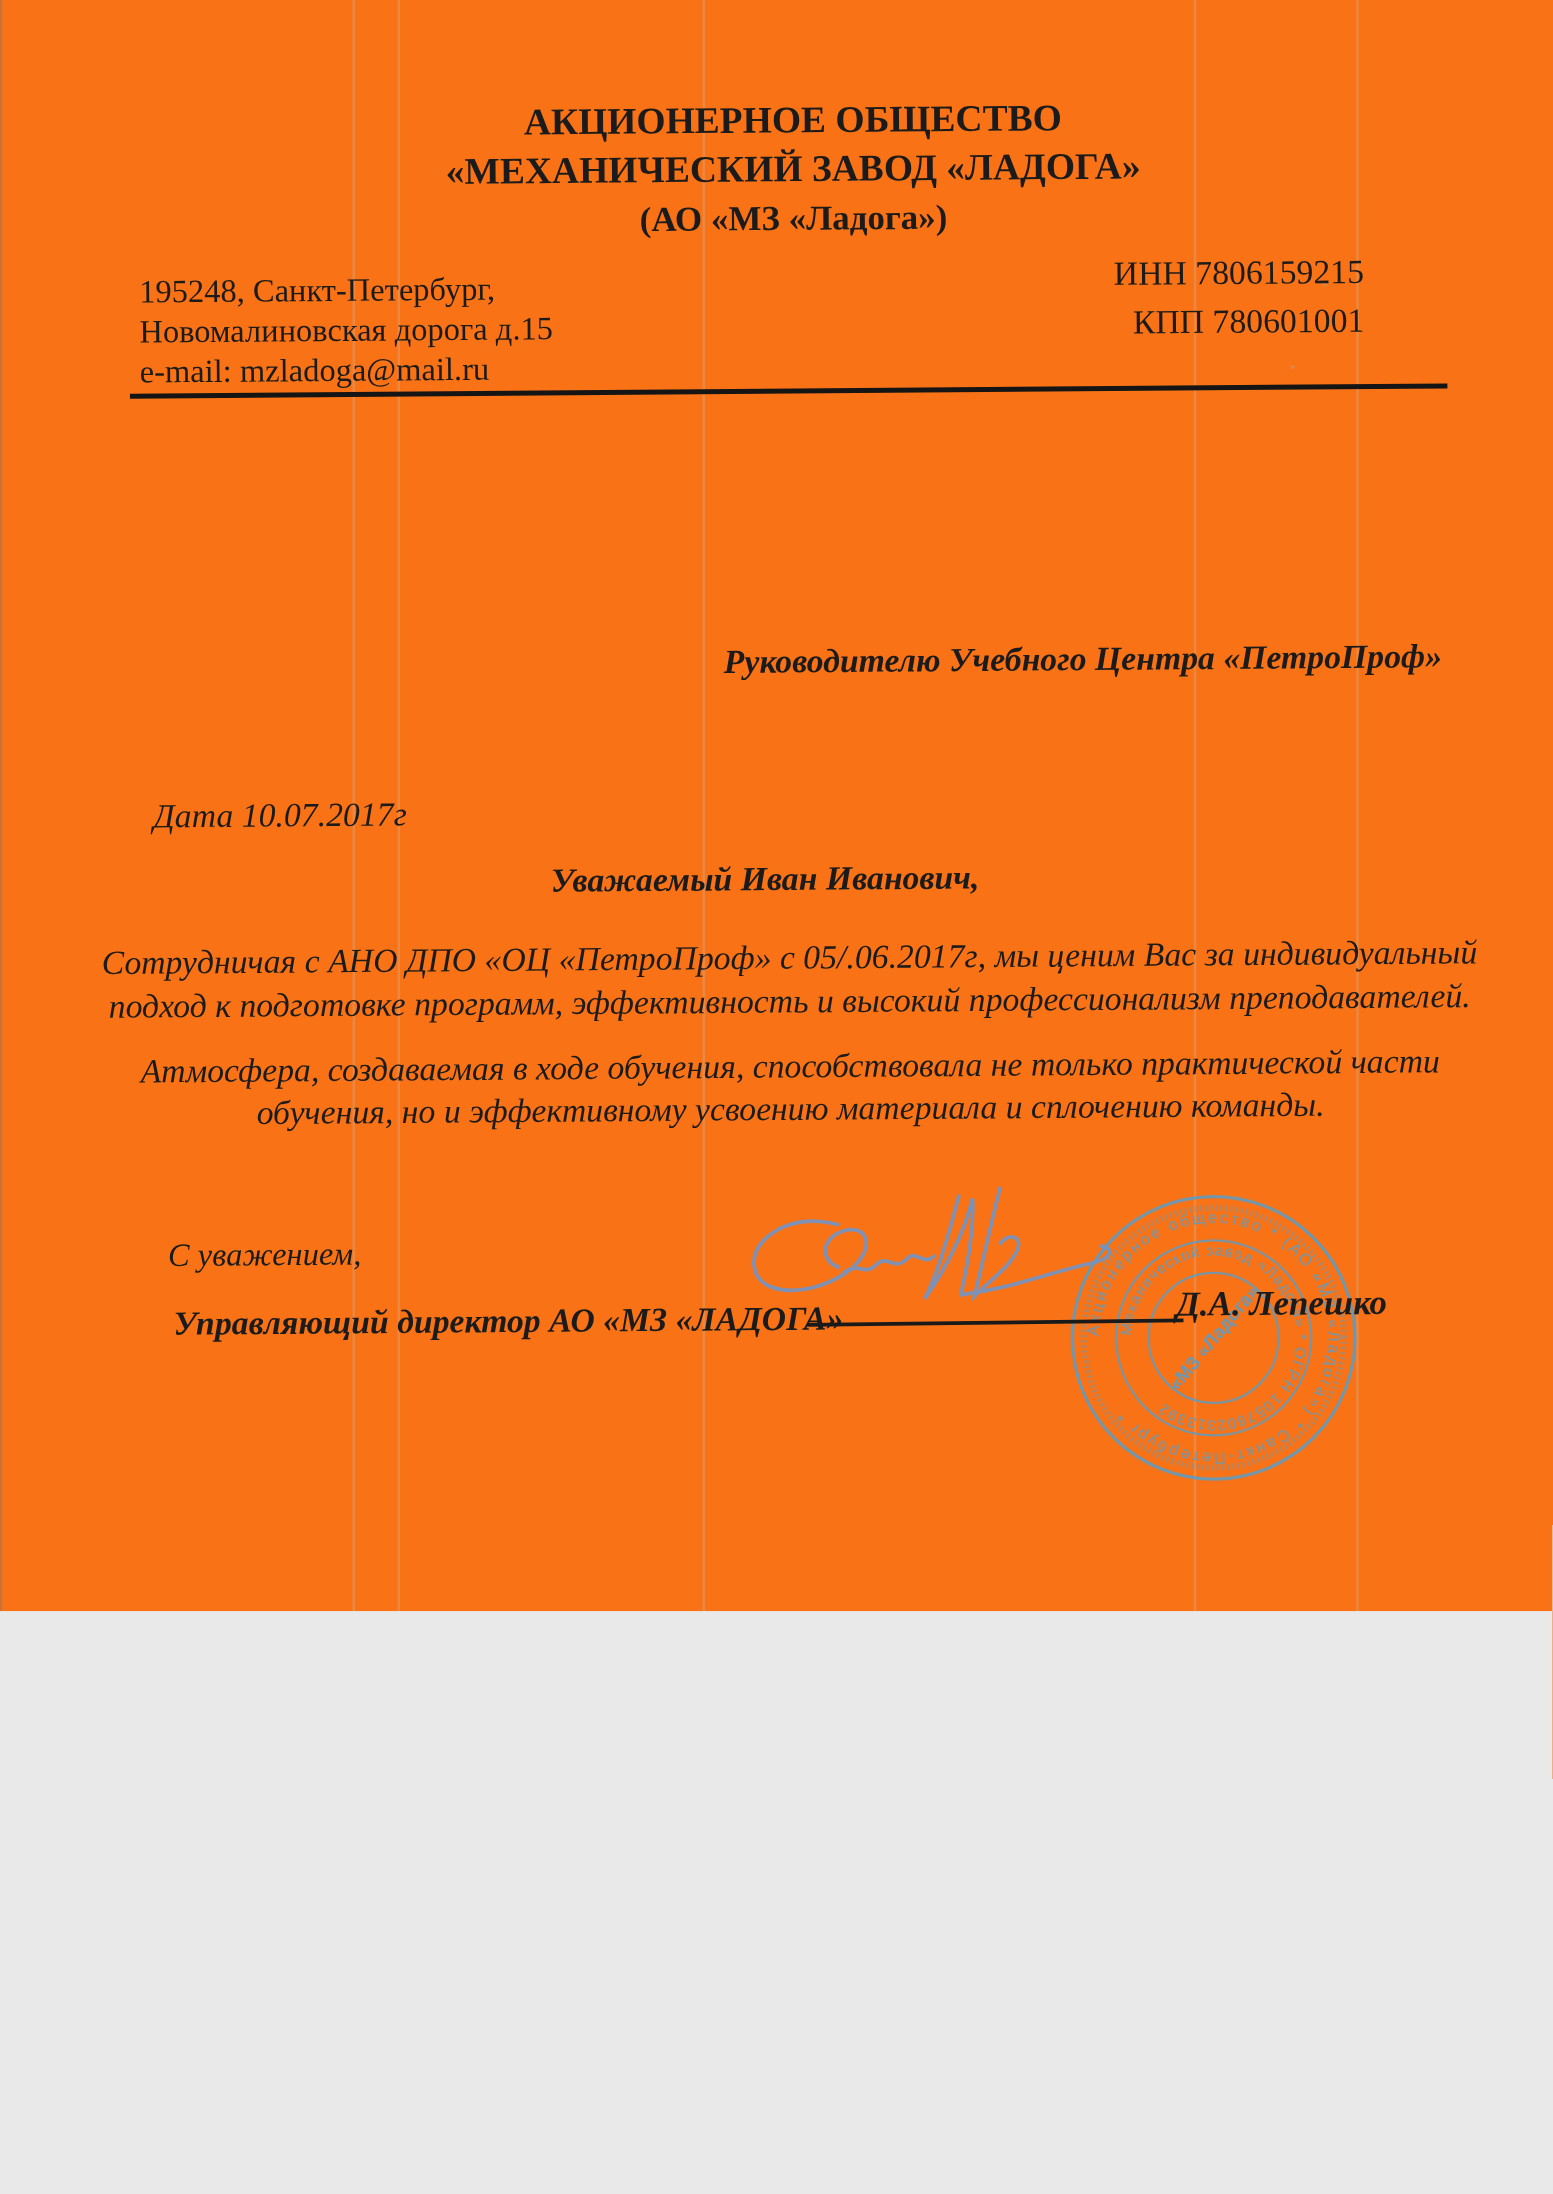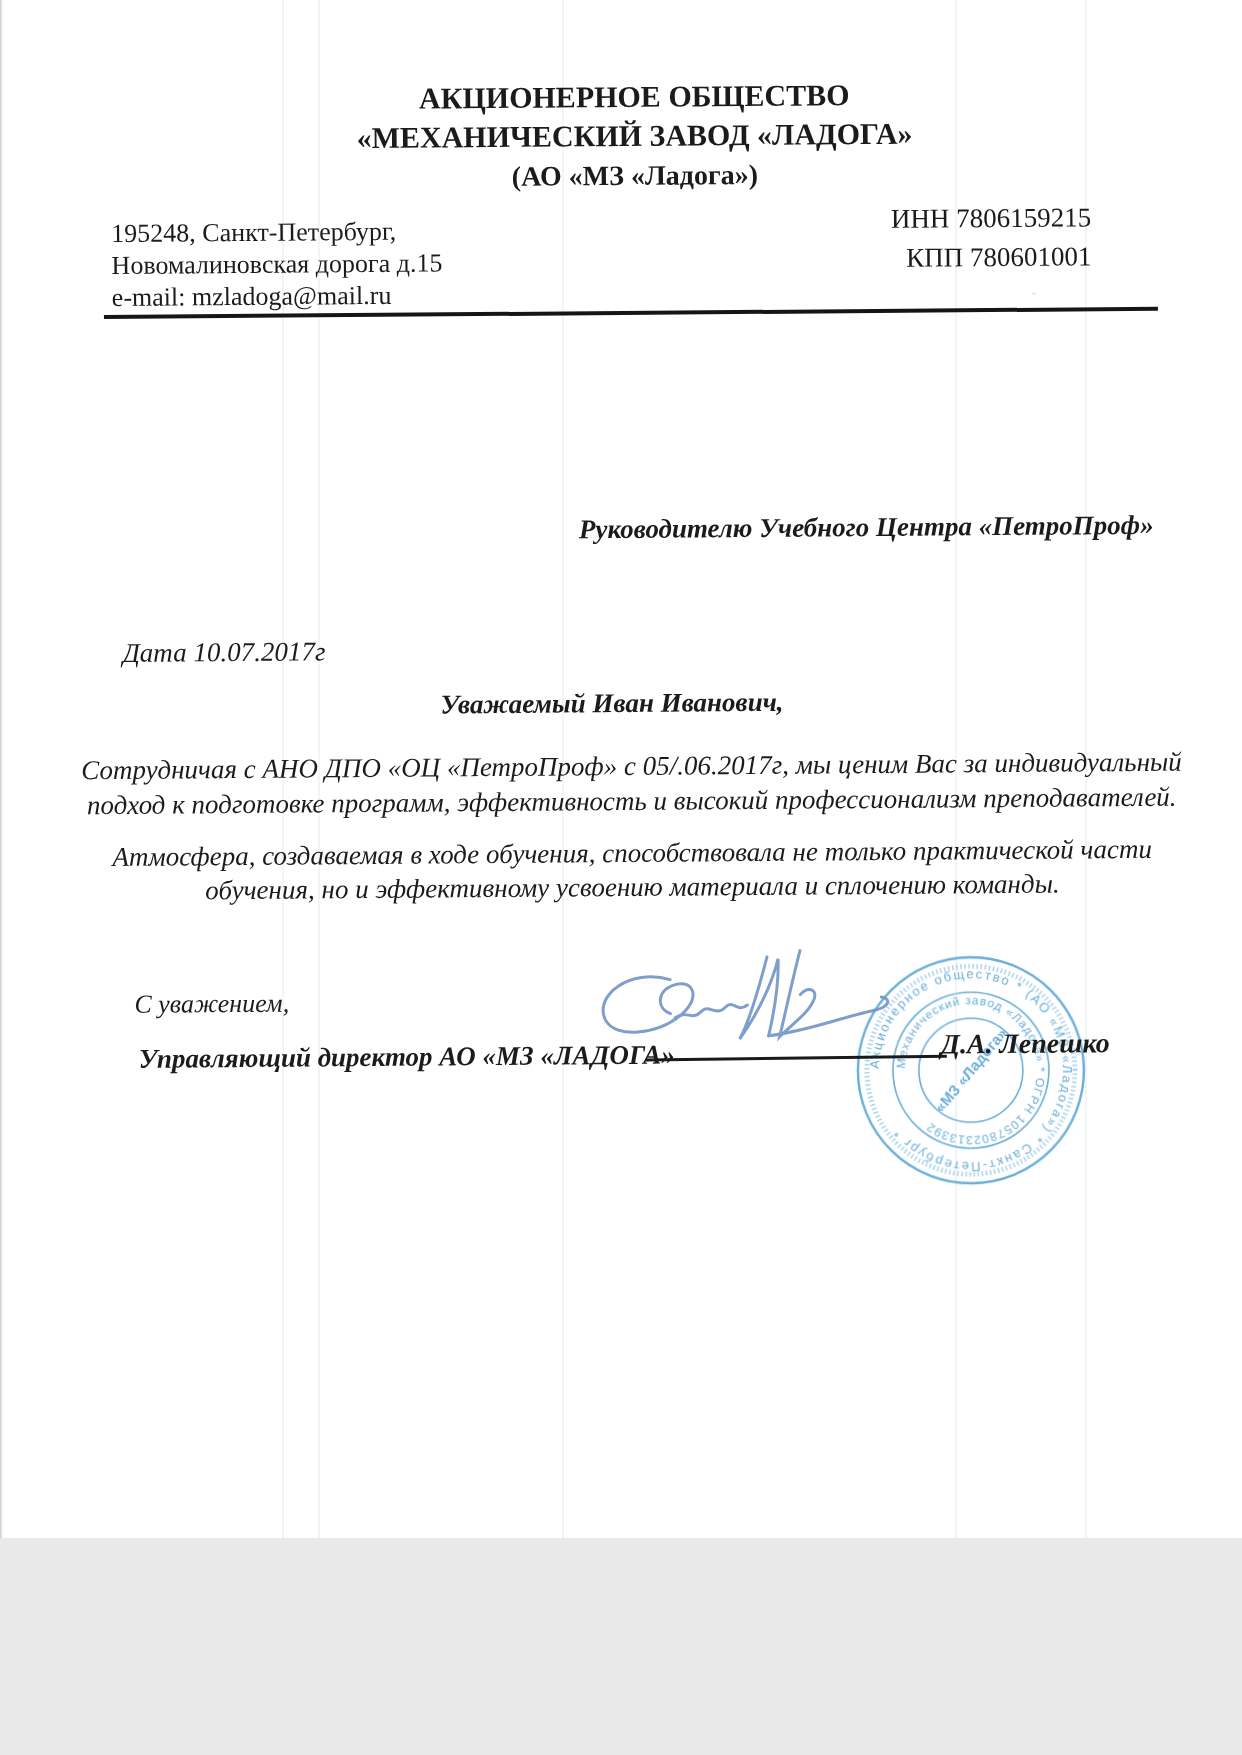--- a/index.html
+++ b/index.html
@@ -1,17 +1,17 @@
 <!DOCTYPE html>
 <html><head>
 <meta charset="utf-8">
 <style>
   html,body{margin:0;padding:0;background:#e9e9e9;}
   .page{
-    position:relative;width:1242px;height:1538px;background:#ffffff;
+    position:relative;width:1242px;height:1289px;background:#f97316;
     overflow:hidden;font-family:"Liberation Serif", serif;color:#1b1b1b;
   }
   .tilt{position:absolute;inset:0;transform:rotate(-0.45deg);transform-origin:620px 320px;}
   .abs{position:absolute;}
   .streak{position:absolute;top:0;bottom:0;width:2px;background:#bcd4dc;opacity:.22;}
   .edge-shadow{position:absolute;left:0;top:0;bottom:0;width:3px;background:linear-gradient(to right,rgba(90,110,115,.35),rgba(90,110,115,0));}
   .hdr{left:30px;width:1212px;text-align:center;font-weight:bold;line-height:1;}
   .hdr-1{top:82px;font-size:30px;}
   .hdr-2{top:121px;font-size:30px;}
   .hdr-3{top:162px;font-size:28px;}

